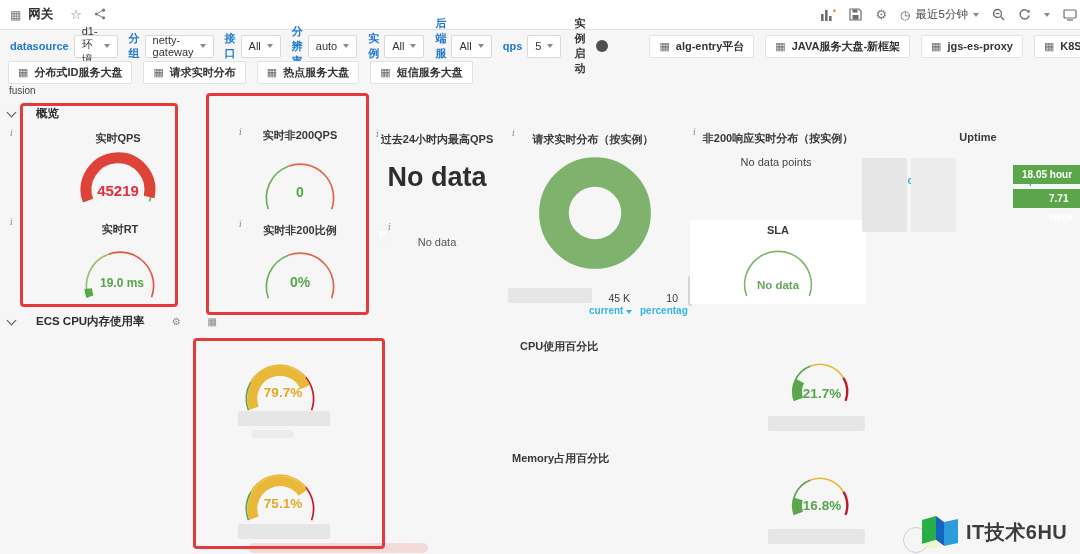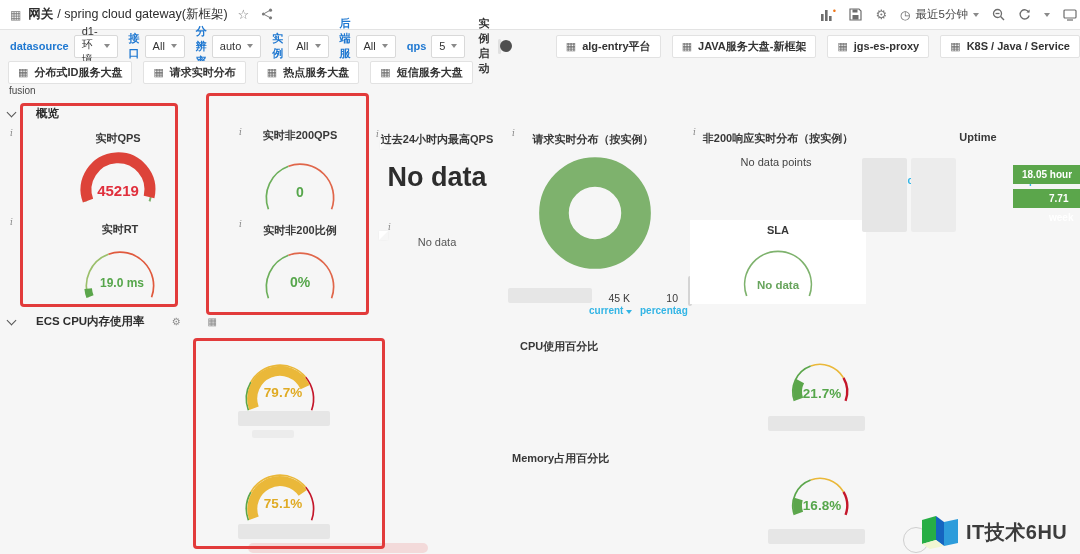--- a/index.html
+++ b/index.html
@@ -1,21 +1,21 @@
 <!DOCTYPE html>
 <html><head>
 <meta charset="utf-8">
 <style>
   html,body{margin:0;padding:0;background:#fff;}
   .screen{position:relative;width:1080px;height:554px;background:#f6f6f6;font-family:"Liberation Sans",sans-serif;overflow:hidden;color:#333;}
   .abs{position:absolute;}
   
   .navbar{position:absolute;top:0;left:0;right:0;height:30px;background:#fff;border-bottom:1px solid #e3e3e3;display:flex;align-items:center;padding:0 10px;box-sizing:border-box;}
   .crumb-icon{color:#7b7b7b;font-size:12px;margin-right:7px;}
-  .crumb-sec{font-size:12.5px;font-weight:bold;color:#2c2c2c;margin-right:4px;}
+  .crumb-sec{font-size:12.5px;font-weight:bold;color:#2c2c2c;margin-right:17px;}
   .crumb-title{font-size:12.5px;color:#2c2c2c;margin-right:10px;}
   .nav-glyph{color:#7b7b7b;font-size:13px;margin-right:12px;cursor:pointer;}
   .nav-right{margin-left:auto;display:flex;align-items:center;gap:13px;}
   .nav-right svg{display:block;}
   .timepicker{display:flex;align-items:center;gap:5px;font-size:11.5px;color:#444;}
   .caret{width:0;height:0;border-left:3.5px solid transparent;border-right:3.5px solid transparent;border-top:4px solid #8a8a8a;display:inline-block;}
   .caret-up{width:0;height:0;border-left:3.5px solid transparent;border-right:3.5px solid transparent;border-bottom:4px solid #33b5e5;display:inline-block;}
   
   .vrow1{position:absolute;top:34px;left:8px;right:0;height:24px;display:flex;align-items:center;gap:9px;}
   .vrow2{position:absolute;top:61px;left:8px;height:22px;display:flex;align-items:center;gap:11px;}
@@ -54,21 +54,20 @@
   .wm-circle{position:absolute;left:903px;top:527px;width:24px;height:24px;border:1.5px solid #cfcfcf;border-radius:50%;}
 </style>
 </head>
 <body>
 
 <div class="screen">
 
   <div class="navbar">
     <span class="crumb-icon">▦</span>
     <span class="crumb-sec">网关</span>
-    <span class="crumb-title">/ spring cloud gateway(新框架)</span>
     <span class="nav-glyph">☆</span>
     <span style="margin-right:10px;">
       <svg width="12" height="12" viewBox="0 0 12 12">
           <circle cx="2.5" cy="6" r="1.6" fill="#7b7b7b"></circle>
           <circle cx="9.5" cy="2.2" r="1.6" fill="#7b7b7b"></circle>
           <circle cx="9.5" cy="9.8" r="1.6" fill="#7b7b7b"></circle>
           <line x1="3.8" y1="5.2" x2="8.2" y2="2.8" stroke="#7b7b7b" stroke-width="1"></line>
           <line x1="3.8" y1="6.8" x2="8.2" y2="9.2" stroke="#7b7b7b" stroke-width="1"></line>
         </svg>
     </span>
@@ -119,20 +118,27 @@
 
   <div class="vrow1">
     <div class="vargroup">
       <span class="varlabel">datasource</span>
       <div class="varsel">
           <span>d1-环境</span>
           <span class="caret"></span>
         </div>
     </div>
     <div class="vargroup">
+      <span class="varlabel">分组</span>
+      <div class="varsel">
+          <span>netty-gateway</span>
+          <span class="caret"></span>
+        </div>
+    </div>
+    <div class="vargroup">
       <span class="varlabel">接口</span>
       <div class="varsel">
           <span>All</span>
           <span class="caret"></span>
         </div>
     </div>
     <div class="vargroup">
       <span class="varlabel">分辨率</span>
       <div class="varsel">
           <span>auto</span>

